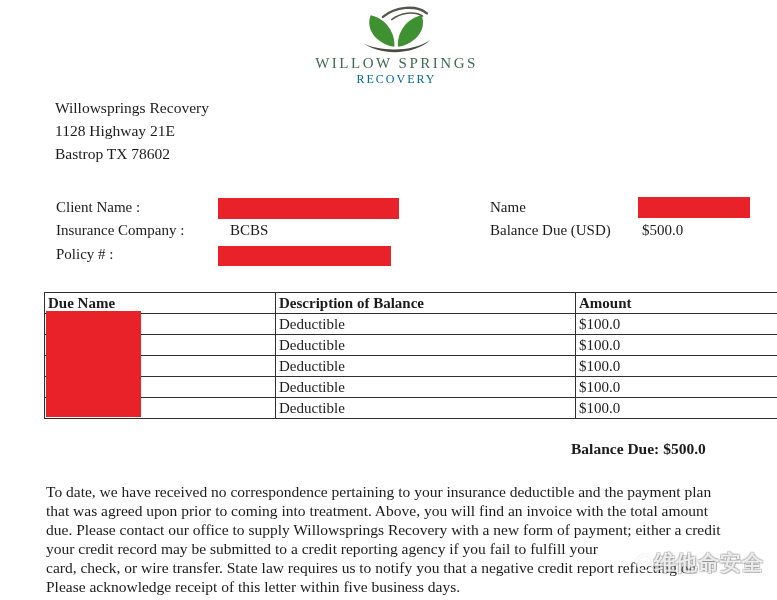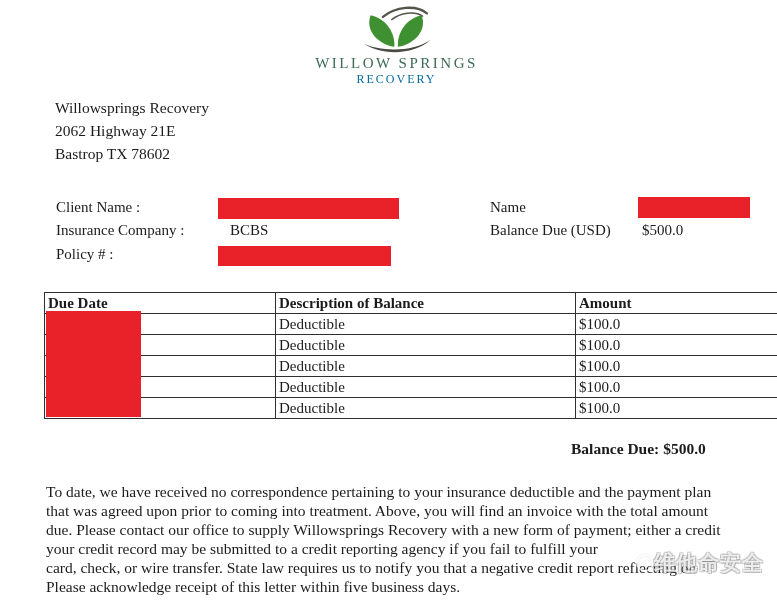--- a/index.html
+++ b/index.html
@@ -72,21 +72,21 @@
       <path d="M47 46 C26 42, 14 26, 20 10 C38 14, 48 30, 47 46 Z" fill="#3f9030"></path>
       <path d="M51 46 C72 42, 84 26, 78 10 C60 14, 50 30, 51 46 Z" fill="#3f9030"></path>
       <path d="M12 42 C30 56, 70 56, 88 38 C70 52, 30 52, 12 42 Z" fill="#4b4b43"></path>
     </svg>
     <span id="logo-line1">WILLOW SPRINGS</span>
     <span id="logo-line2">RECOVERY</span>
   </div>
 
   <div class="abs" id="sender">
     <div>Willowsprings Recovery</div>
-    <div>2062 Highway 21E</div>
+    <div>1128 Highway 21E</div>
     <div>Bastrop TX 78602</div>
   </div>
 
   <div class="abs label" style="left:48px; top:199px;">Client Name :</div>
   <div class="abs redbox" style="left:210px; top:198px; width:181px; height:21px;"></div>
 
   <div class="abs label" style="left:48px; top:222px;">Insurance Company :</div>
   <div class="abs label" style="left:222px; top:222px;">BCBS</div>
 
   <div class="abs label" style="left:48px; top:246px;">Policy # :</div>
@@ -95,21 +95,21 @@
   <div class="abs label" style="left:482px; top:199px;">Name</div>
   <div class="abs redbox" style="left:630px; top:197px; width:112px; height:21px;"></div>
 
   <div class="abs label" style="left:482px; top:222px;">Balance Due (USD)</div>
   <div class="abs label" style="left:634px; top:222px;">$500.0</div>
 
   <div class="abs" id="invoice-table-wrap">
     <table>
       <thead>
         <tr>
-          <th class="c-due">Due Date</th>
+          <th class="c-due">Due Name</th>
           <th class="c-desc">Description of Balance</th>
           <th class="c-amt">Amount</th>
         </tr>
       </thead>
       <tbody>
         <tr>
           <td></td>
           <td>Deductible</td>
           <td>$100.0</td>
         </tr>

